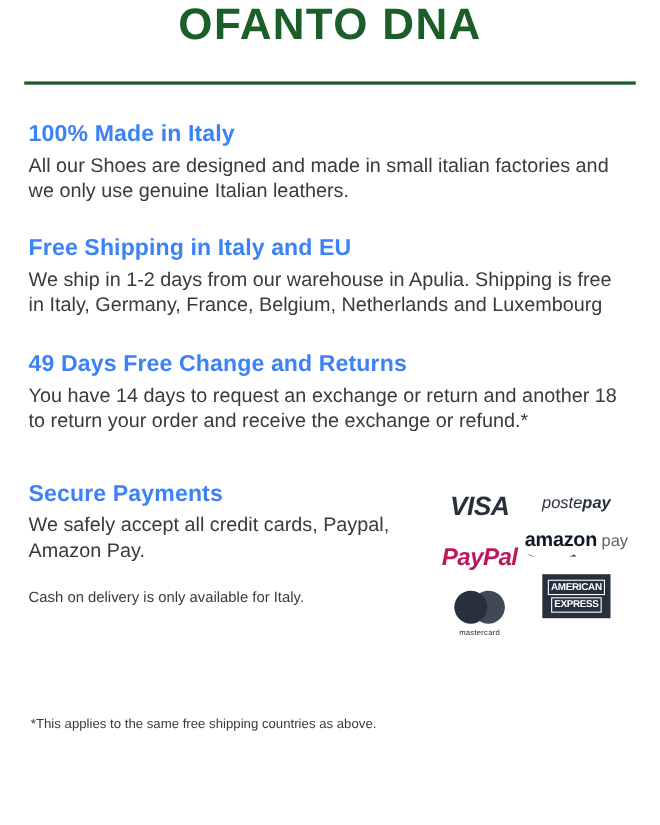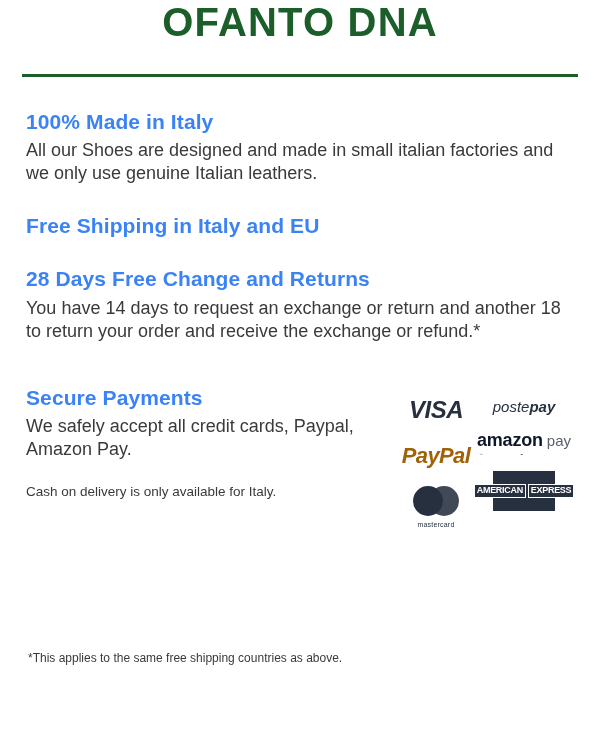--- a/index.html
+++ b/index.html
@@ -123,21 +123,21 @@
     white-space: nowrap;
     margin-top: 25px;
   }
   .postepay .pp-light { font-weight: normal; }
   .postepay .pp-bold { font-weight: bold; }
   
   .paypal-text {
     font-size: 22px;
     font-weight: bold;
     font-style: italic;
-    color: #a16207;
+    color: #be185d;
     letter-spacing: -0.6px;
   }
   
   .amazonpay {
     display: inline-block;
     position: relative;
     white-space: nowrap;
     line-height: 1;
   }
   .amazonpay .az-word {
@@ -190,21 +190,21 @@
     font-size: 7px;
     color: #27303f;
     letter-spacing: 0.2px;
   }
   
   .amex {
     width: 62px;
     height: 40px;
     background: #27303f;
     display: flex;
-    flex-direction: row;
+    flex-direction: column;
     align-items: center;
     justify-content: center;
     gap: 2px;
     padding: 3px 0;
     box-sizing: border-box;
   }
   .amex-band {
     background: #27303f;
     border: 1.5px solid #ffffff;
     color: #ffffff;
@@ -237,24 +237,25 @@
 
   <div class="content">
 
     <div class="section first">
       <h2 class="section-heading">100% Made in Italy</h2>
       <p class="section-body">All our Shoes are designed and made in small italian factories and we only use genuine Italian leathers.</p>
     </div>
 
     <div class="section">
       <h2 class="section-heading">Free Shipping in Italy and EU</h2>
+      <p class="section-body">We ship in 1-2 days from our warehouse in Apulia. Shipping is free in Italy, Germany, France, Belgium, Netherlands and Luxembourg</p>
     </div>
 
     <div class="section">
-      <h2 class="section-heading">28 Days Free Change and Returns</h2>
+      <h2 class="section-heading">49 Days Free Change and Returns</h2>
       <p class="section-body">You have 14 days to request an exchange or return and another 18 to return your order and receive the exchange or refund.*</p>
     </div>
 
     <div class="payments-wrap">
 
       <div class="payments-text">
         <h2 class="section-heading">Secure Payments</h2>
         <p class="section-body">We safely accept all credit cards, Paypal, Amazon Pay.</p>
         <p class="note-small">Cash on delivery is only available for Italy.</p>
       </div>

